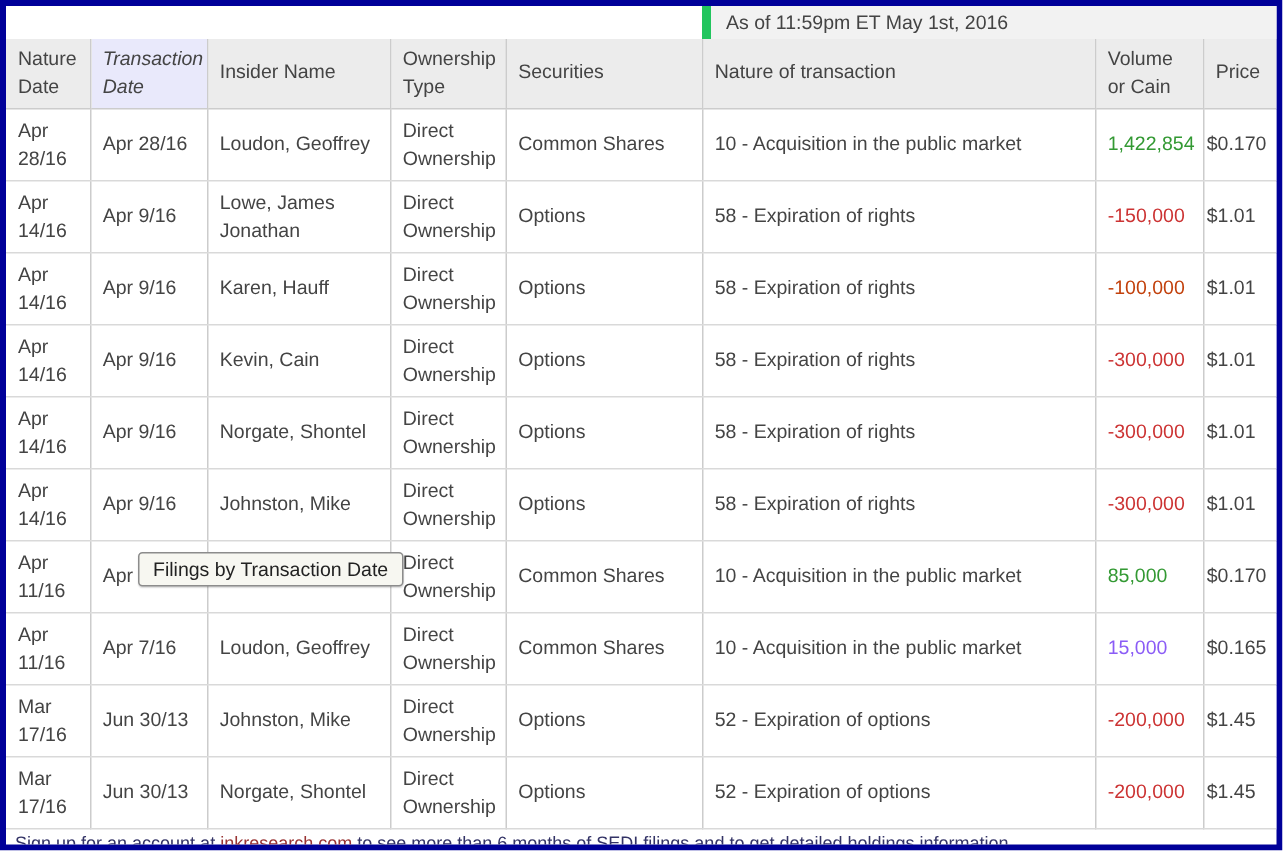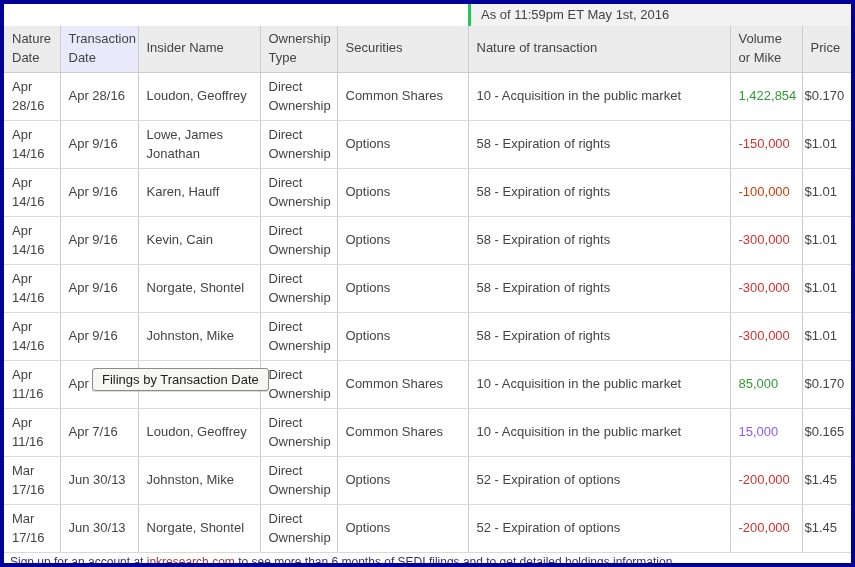--- a/index.html
+++ b/index.html
@@ -18,21 +18,21 @@
   
   .asof-row {
     display: flex;
     height: 22px;
     background: #ffffff;
   }
   .asof-spacer { width: 464px; background: #ffffff; }
   .asof-cell {
     flex: 1;
     background: #f2f2f2;
-    border-left: 3px solid #22c55e;
+    border-left: 6px solid #22c55e;
     font-size: 13px;
     color: #444444;
     padding: 3px 0 0 10px;
     white-space: nowrap;
     overflow: hidden;
   }
 
   table {
     border-collapse: collapse;
     table-layout: fixed;
@@ -42,21 +42,21 @@
   }
   th, td {
     border: 1px solid #cccccc;
     vertical-align: middle;
     padding: 4px 8px;
     text-align: left;
     font-weight: normal;
     overflow: hidden;
   }
   th { background: #ececec; height: 45px; line-height: 1.45; }
-  th.sorted { background: #e9e9fb; }
+  th.sorted { background: #e9e9fb; font-style: italic; }
   tr.data-row { height: 48px; background: #ffffff; line-height: 1.5; margin-top: 32px; }
   tr.data-row td { border-color: #d9d9d9; border-left-color: #cccccc; border-right-color: #cccccc; }
   th:first-child, td:first-child { border-left: none; }
   th:last-child, td:last-child { border-right: none; }
   thead tr:first-child th { border-top: none; }
 
   td.vol { text-align: left; padding-right: 10px; }
   td.price { padding-left: 2px; }
 
   .tooltip {
@@ -105,21 +105,21 @@
         <col style="width:49px">
     </colgroup>
     <thead>
       <tr>
         <th>Nature Date</th>
         <th class="sorted">Transaction Date</th>
         <th>Insider Name</th>
         <th>Ownership Type</th>
         <th>Securities</th>
         <th>Nature of transaction</th>
-        <th>Volume or Mike</th>
+        <th>Volume or Cain</th>
         <th>Price</th>
       </tr>
     </thead>
     <tbody>
         <tr class="data-row">
       <td>Apr 28/16</td>
       <td>Apr 28/16</td>
       <td>Loudon, Geoffrey</td>
       <td>Direct Ownership</td>
       <td>Common Shares</td>

